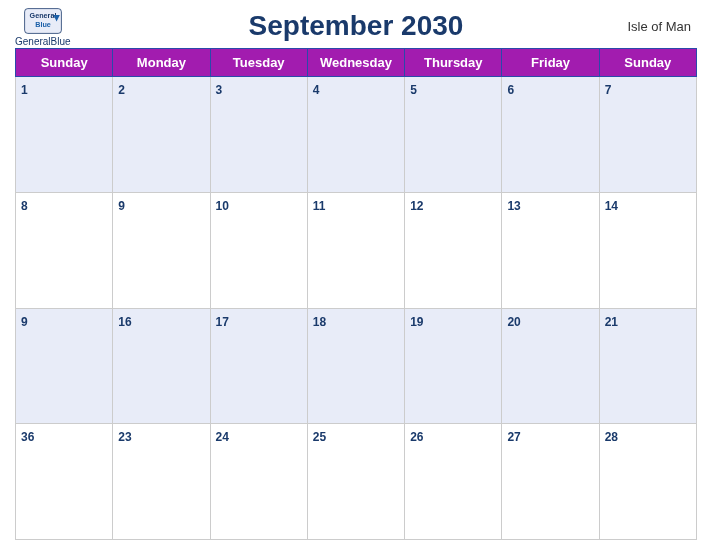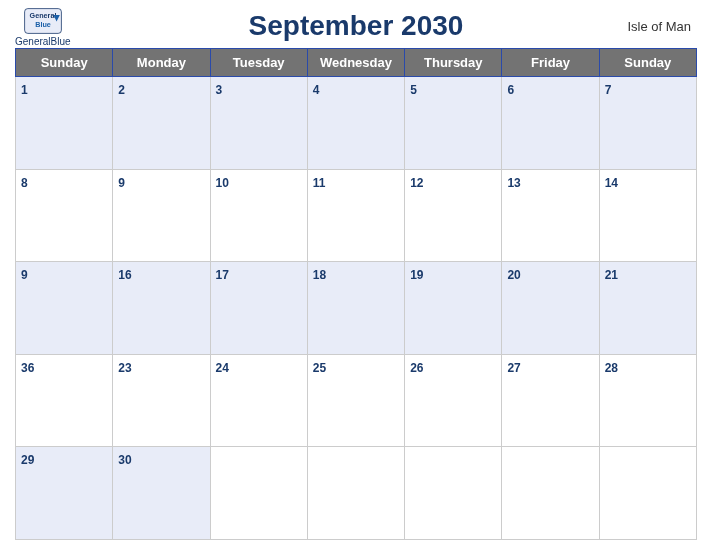--- a/index.html
+++ b/index.html
@@ -47,21 +47,21 @@
       right: 6px;
       font-size: 13px;
       color: #333;
     }
     .calendar {
       width: 100%;
       border-collapse: collapse;
       flex: 1;
     }
     .calendar thead tr th {
-      background-color: #737373;
+      background-color: #a21caf;
       color: #fff;
       font-size: 13px;
       font-weight: bold;
       text-align: center;
       padding: 6px 0;
       border: 1px solid #2a4aaa;
     }
     .calendar tbody tr {
       height: 72px;
     }
@@ -146,23 +146,14 @@
       </tr>
       <tr>
         <td><span class="day-number">36</span></td>
         <td><span class="day-number">23</span></td>
         <td><span class="day-number">24</span></td>
         <td><span class="day-number">25</span></td>
         <td><span class="day-number">26</span></td>
         <td><span class="day-number">27</span></td>
         <td><span class="day-number">28</span></td>
       </tr>
-      <tr>
-        <td><span class="day-number">29</span></td>
-        <td><span class="day-number">30</span></td>
-        <td class="empty-cell"></td>
-        <td class="empty-cell"></td>
-        <td class="empty-cell"></td>
-        <td class="empty-cell"></td>
-        <td class="empty-cell"></td>
-      </tr>
     </tbody>
 </table>
 
 </body></html>

